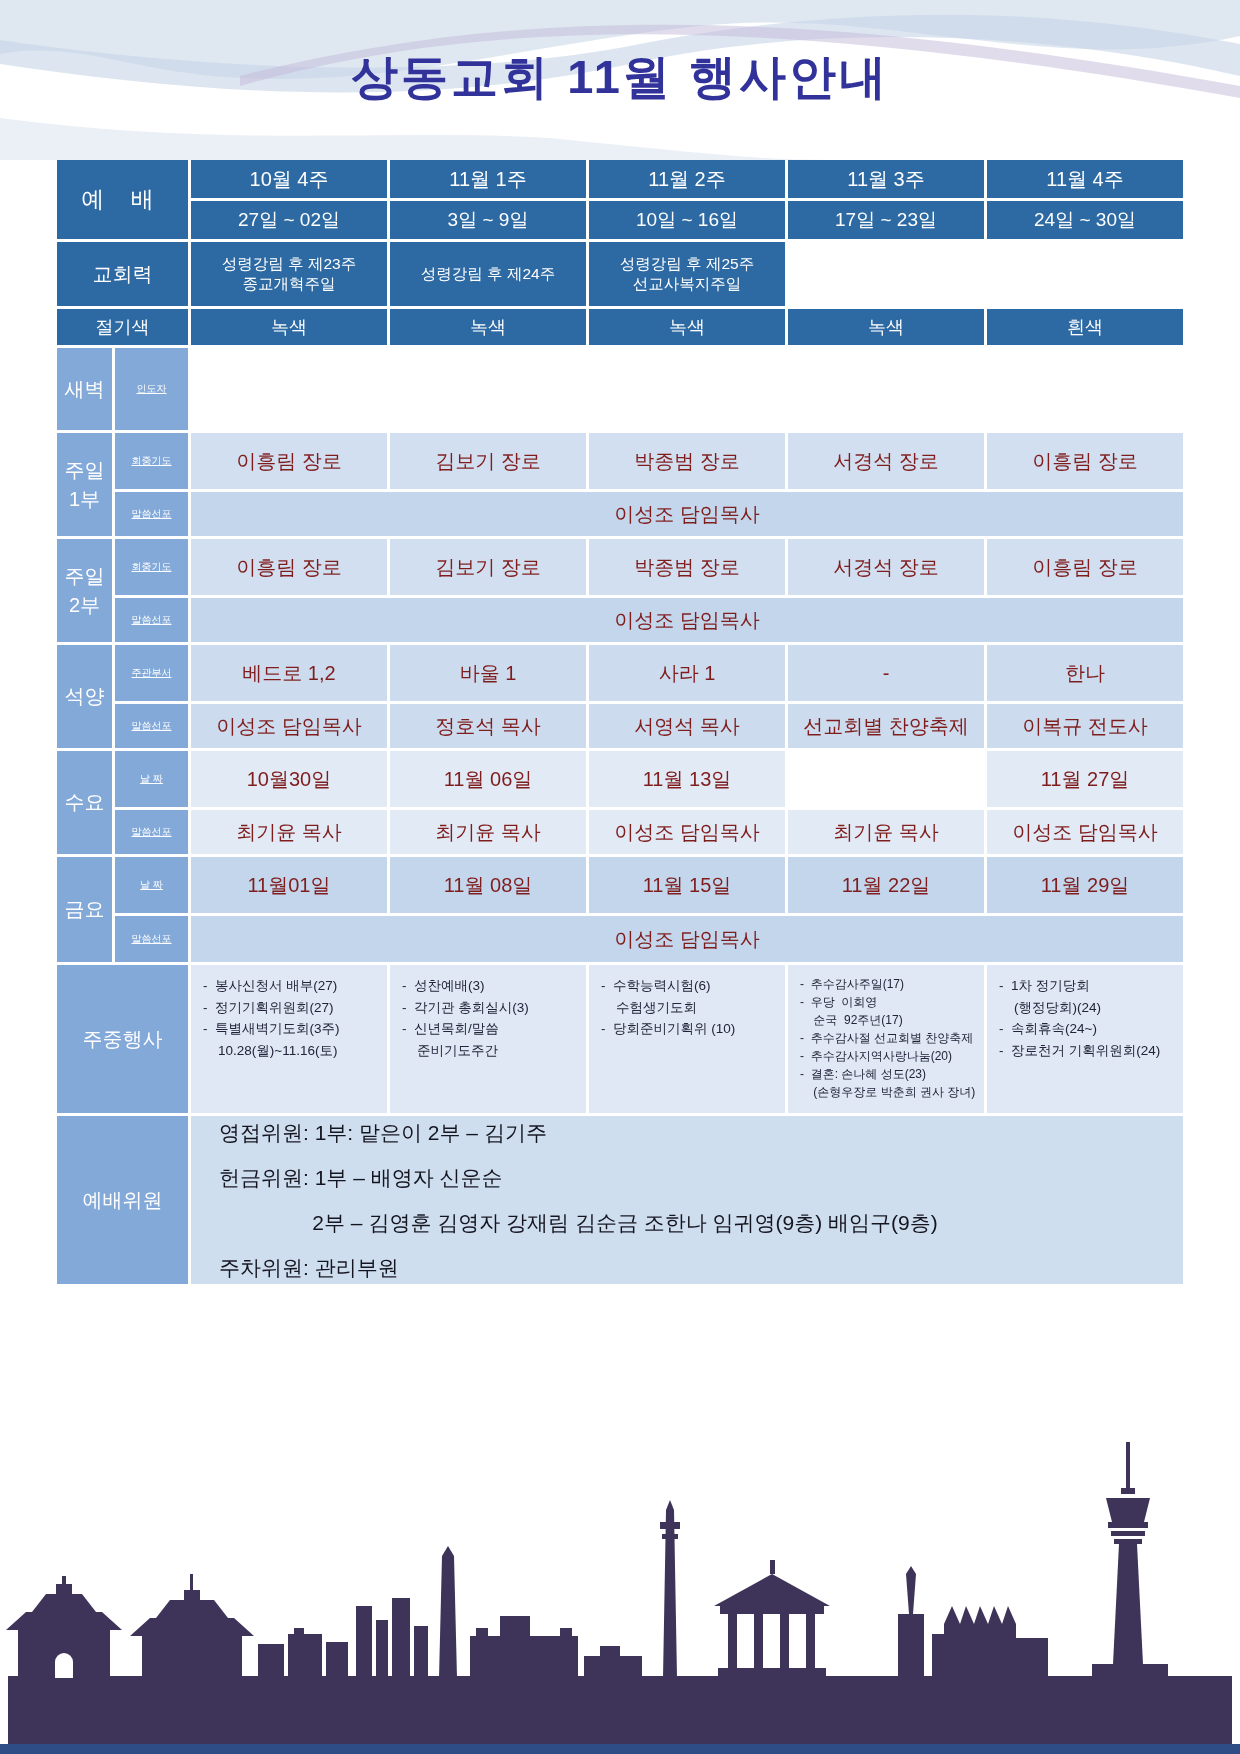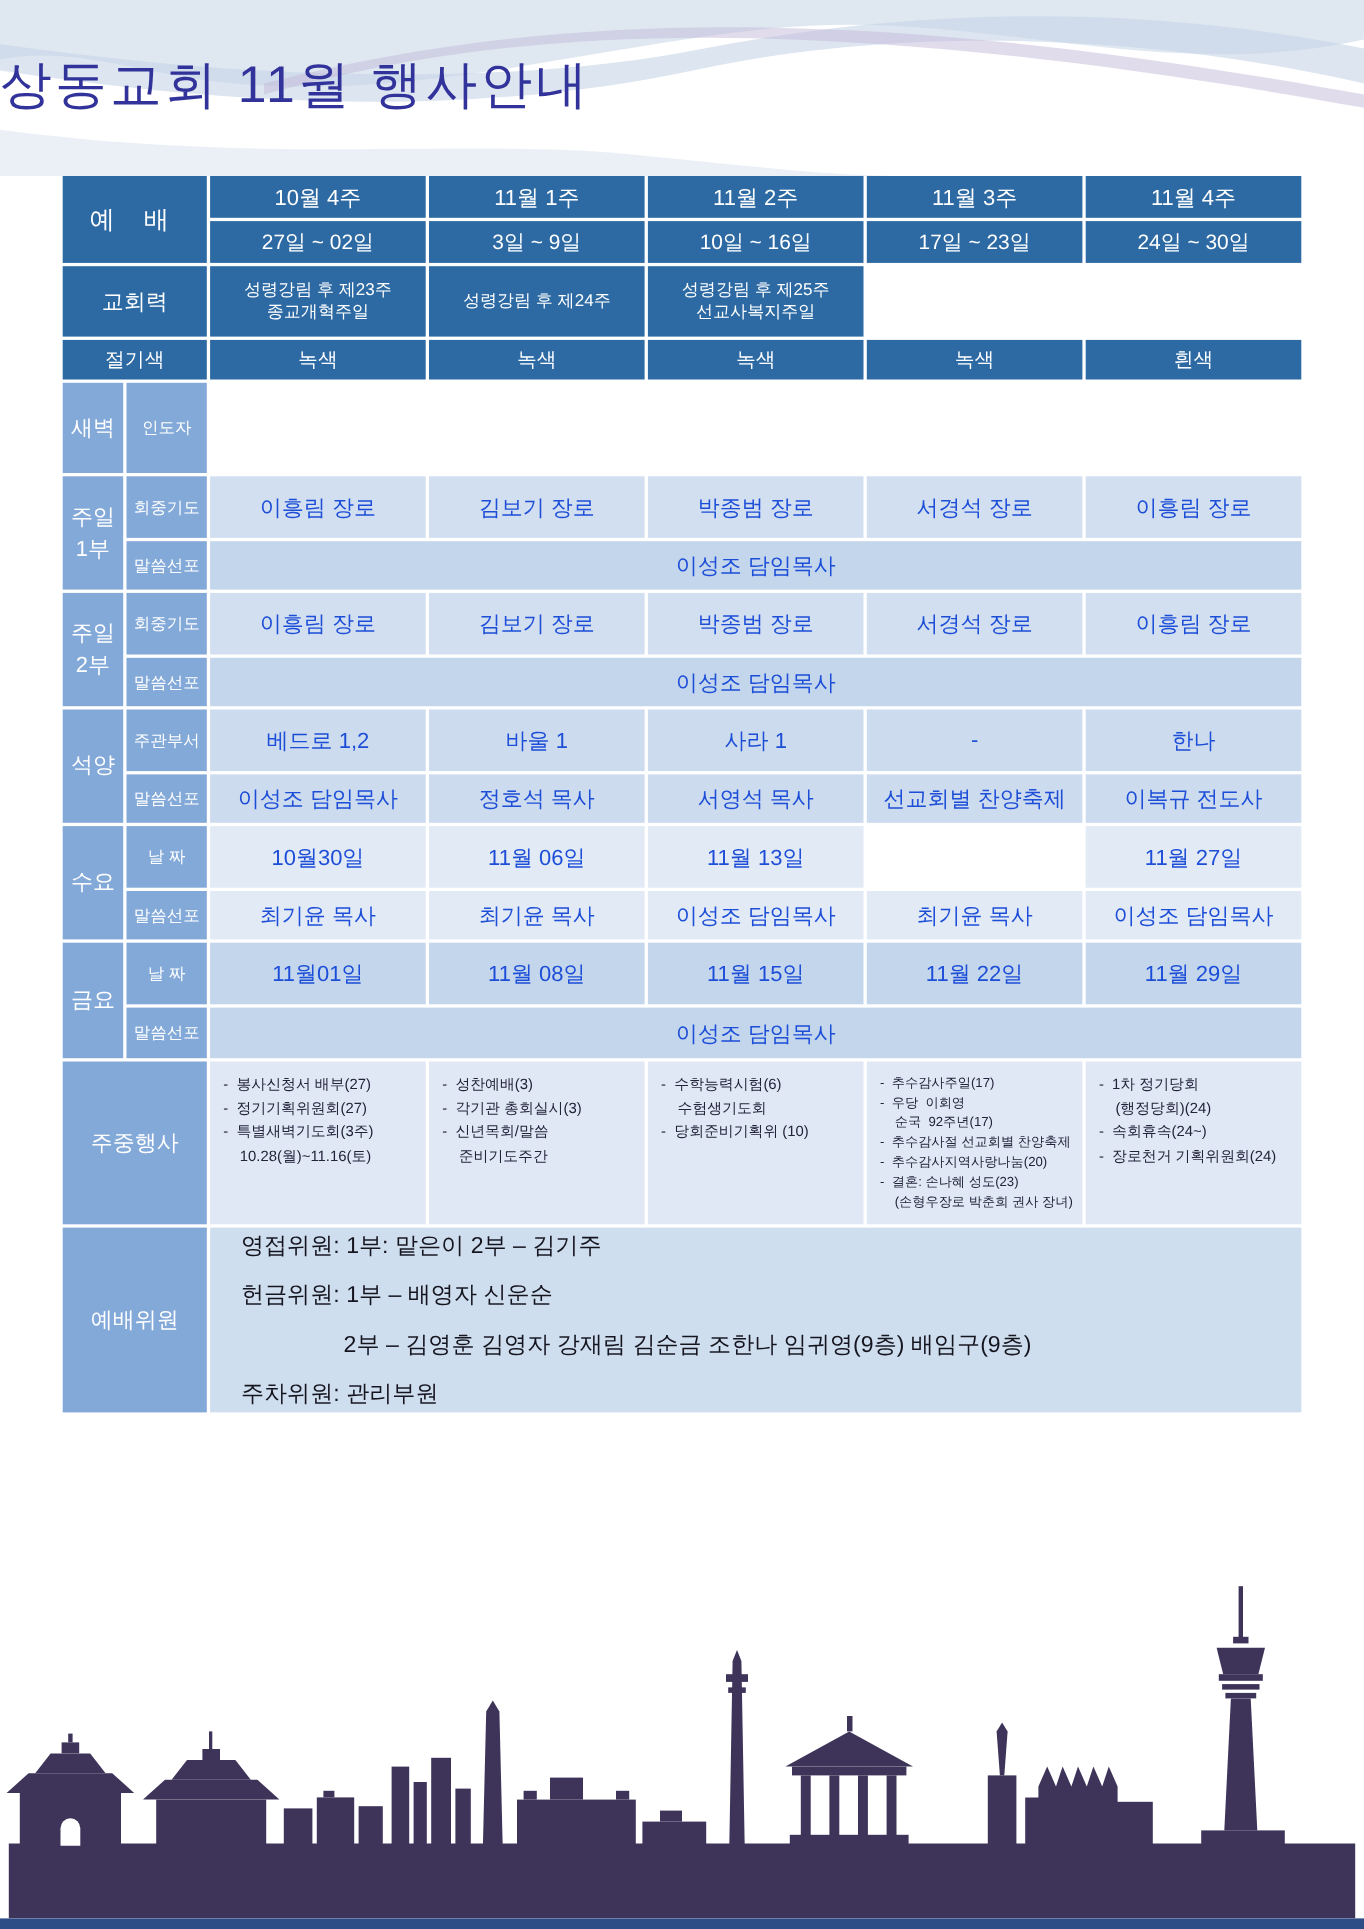--- a/index.html
+++ b/index.html
@@ -4,21 +4,21 @@
 <style>
   html,body { margin:0; padding:0; }
   body {
     width:1240px; height:1754px; position:relative; overflow:hidden;
     background:#ffffff;
     font-family:"Liberation Sans", sans-serif;
   }
   .banner { position:absolute; top:0; left:0; width:1240px; height:160px; display:block; }
   .page-title {
     position:absolute; top:46px; left:0; width:100%;
-    font-size:47px; font-weight:400;
+    text-align:center; font-size:47px; font-weight:700;
     color:#32339a; letter-spacing:3px; white-space:nowrap;
   }
   .schedule {
     position:absolute; top:160px; left:57px; width:1126px;
     display:grid;
     grid-template-columns:55px 73px repeat(5, 1fr);
     grid-template-rows:38px 38px 64px 36px 82px 56px 44px 56px 44px 56px 44px 56px 44px 56px 46px 148px 168px;
     gap:3px;
   }
   .cell { display:flex; align-items:center; justify-content:center; text-align:center; overflow:hidden; }
@@ -31,22 +31,22 @@
   .vE { background:#e2eaf5; } 
   .vF { background:#dfe8f4; } 
   .vG { background:#cfdeef; } 
   .corner { font-size:23px; letter-spacing:10px; font-weight:500; }
   .wk  { font-size:20px; }
   .dt  { font-size:19px; }
   .cal { font-size:15.5px; line-height:1.32; white-space:pre-line; }
   .cal-sm { font-size:14.5px; line-height:1.25; }
   .season { font-size:18px; font-weight:400; }
   .seclab { font-size:20px; white-space:pre-line; line-height:1.45; }
-  .sublab { font-size:15px; }
-  .val { font-size:20px; color:#1d4ed8; }
+  .sublab { font-size:10px;text-decoration:underline; }
+  .val { font-size:20px; color:#7f1d1d; }
   .pre { white-space:pre-line; }
   .dawn-text { font-size:20px; line-height:2.1; color:#1d1d26; }
   .events {
     align-items:flex-start; justify-content:flex-start; text-align:left;
     white-space:pre-wrap; font-size:13.5px; line-height:1.6;
     color:#23233a; padding:10px 6px 6px 12px;
   }
   .events-xs { font-size:12px; line-height:1.5; }
   .committee {
     justify-content:flex-start; text-align:left; white-space:pre-wrap;

